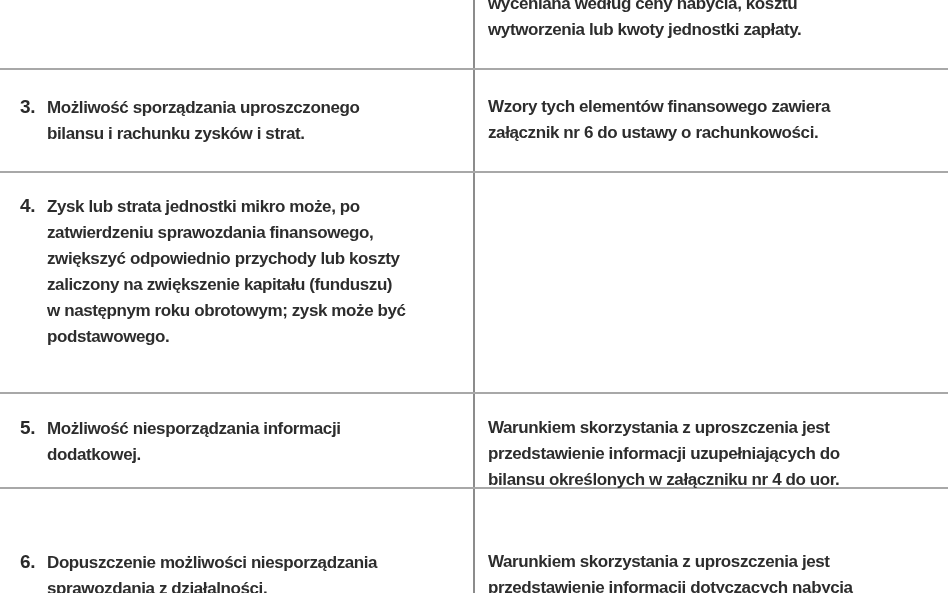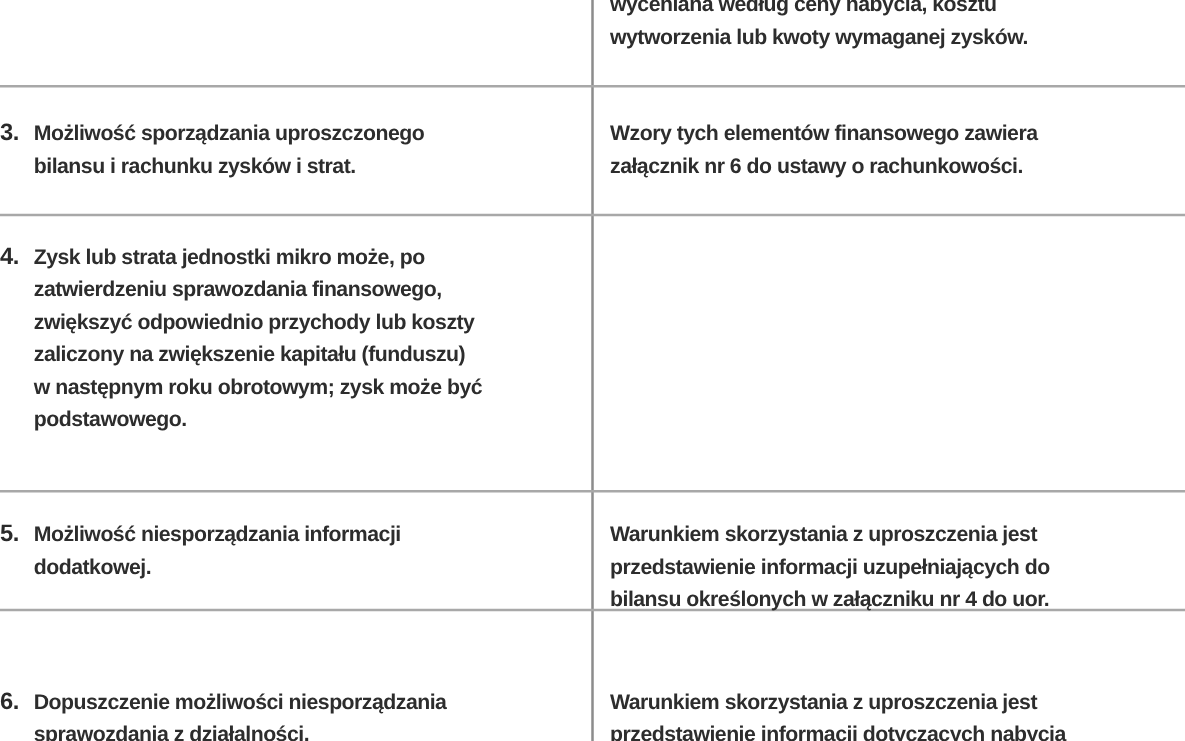--- a/index.html
+++ b/index.html
@@ -40,21 +40,21 @@
     .cell {
       position: absolute;
       font-size: 17px;
       line-height: 26px;
       font-weight: bold;
       letter-spacing: -0.4px;
       color: #2d2d2d;
       white-space: nowrap;
     }
     .left-cell {
-      left: 0;
+      left: 20px;
       width: 455px;
     }
     .right-cell {
       left: 488px;
       width: 450px;
     }
     .num {
       display: inline-block;
       width: 27px;
       font-size: 19px;
@@ -75,21 +75,21 @@
 
   <div class="vline"></div>
 
   <div class="hline" style="top:68px"></div>
   <div class="hline" style="top:171px"></div>
   <div class="hline" style="top:392px"></div>
   <div class="hline" style="top:487px"></div>
 
   <div class="cell right-cell" style="top:-9px">
     <span class="line">wyceniana według ceny nabycia, kosztu</span>
-    <span class="line">wytworzenia lub kwoty wymaganej zysków.</span>
+    <span class="line">wytworzenia lub kwoty jednostki zapłaty.</span>
   </div>
 
   <div class="cell left-cell" style="top:94px">
     <span class="line"><span class="num">3.</span><span>Możliwość sporządzania uproszczonego</span></span>
     <span class="line indent">bilansu i rachunku zysków i strat.</span>
   </div>
   <div class="cell right-cell" style="top:94px">
     <span class="line">Wzory tych elementów finansowego zawiera</span>
     <span class="line">załącznik nr 6 do ustawy o rachunkowości.</span>
   </div>

